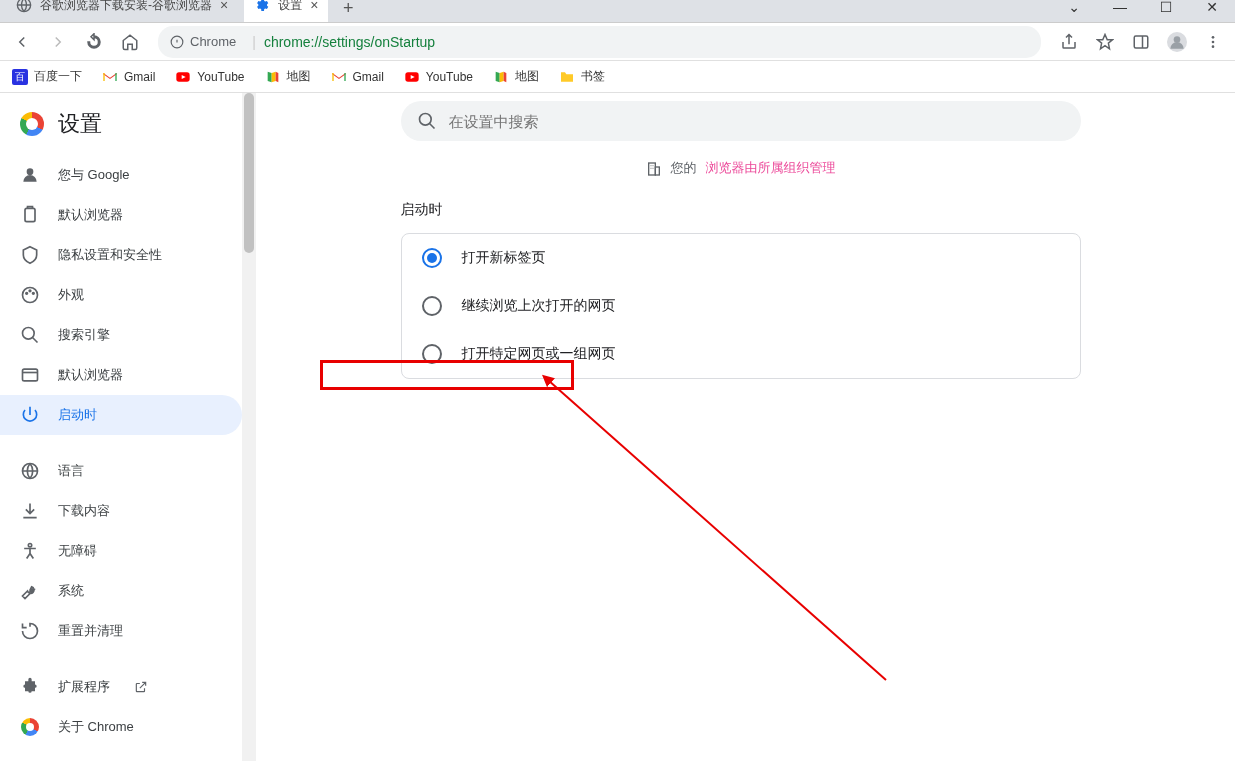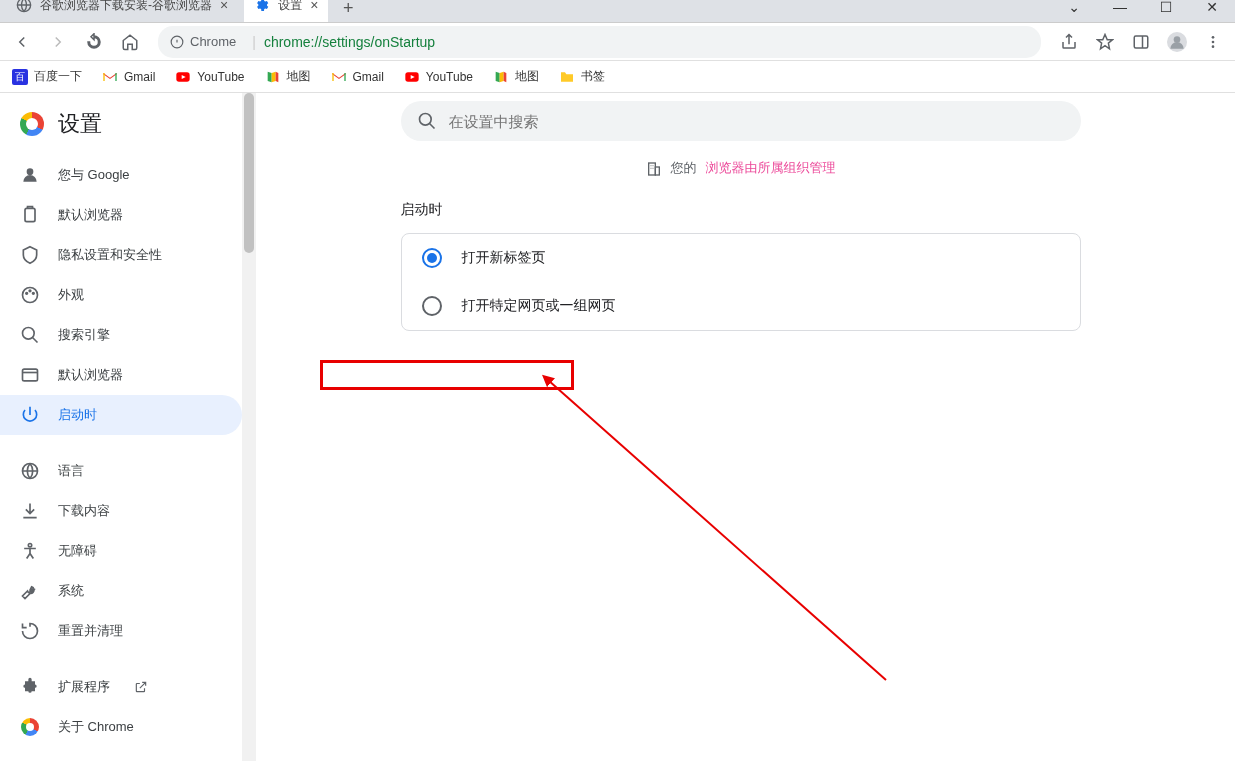--- a/index.html
+++ b/index.html
@@ -403,20 +403,24 @@
 
     <div class="section-title">启动时</div>
 
     <div class="card">
       <div class="option">
         <span class="radio on"></span>
         <span>打开新标签页</span>
       </div>
       <div class="option">
         <span class="radio"></span>
+        <span>继续浏览上次打开的网页</span>
+      </div>
+      <div class="option">
+        <span class="radio"></span>
         <span>打开特定网页或一组网页</span>
       </div>
     </div>
   </div>
 </div>
 
 <div class="annot-box" style="left:320px;top:360px;width:254px;height:30px;"></div>
 <svg class="annot-line" style="left:0;top:0;" width="1235" height="778">
   <defs>
       <marker id="ah" markerWidth="10" markerHeight="10" refX="2" refY="3" orient="auto">

